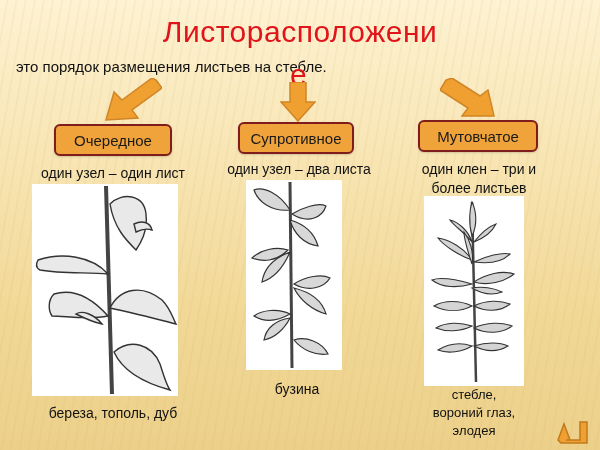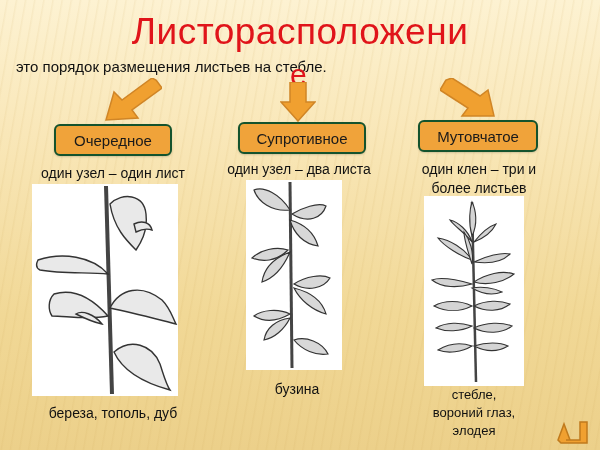--- a/index.html
+++ b/index.html
@@ -11,40 +11,40 @@
   }
   .stripes {
     position: absolute; inset: 0;
     background-image: repeating-linear-gradient(100deg, rgba(255,255,255,0.0) 0px, rgba(255,255,255,0.0) 6px, rgba(200,160,80,0.10) 7px, rgba(255,255,255,0.0) 9px);
     pointer-events: none;
   }
   .title {
     position: absolute; left: 0; width: 600px; top: 10px;
     text-align: center;
     color: #e0141a;
-    font-size: 37px;
+    font-size: 30px;
     line-height: 44px;
     letter-spacing: 0.5px;
   }
   .title-tail {
     position: absolute; left: 290px; top: 60px;
     color: #e0141a; font-size: 30px; line-height: 30px;
   }
   .subtitle {
     position: absolute; left: 16px; width: 600px; top: 58px;
     text-align: left;
     color: #111;
     font-size: 15px;
   }
   .arrow { position: absolute; }
   .cat-box {
     position: absolute;
     height: 32px;
     background: #f0a33a;
-    border: 2px solid #14532d;
+    border: 2px solid #7f1d1d;
     border-radius: 6px;
     color: #1a1a1a;
     font-size: 15px;
     display: flex; align-items: center; justify-content: center;
     box-shadow: 0 1px 2px rgba(0,0,0,0.15);
   }
   .desc {
     position: absolute;
     text-align: center;
     color: #111;
@@ -81,21 +81,21 @@
 <svg class="arrow" style="left:280px;top:82px;" width="36" height="40" viewBox="0 0 36 40">
   <polygon points="10,0 26,0 26,20 35,20 18,39 1,20 10,20" fill="#f0a030" stroke="#d08526" stroke-width="1.5"></polygon>
 </svg>
 <svg class="arrow" style="left:440px;top:78px;" width="56" height="40" viewBox="0 0 56 40">
   <polygon points="6,2 0,12 28,30 22,38 54,38 48,12 40,18 12,0" fill="#f0a030" stroke="#d08526" stroke-width="1.5"></polygon>
 </svg>
 
 <div class="cat-box" style="left:54px;top:124px;width:118px;">
   <span>Очередное</span>
 </div>
-<div class="cat-box" style="left:238px;top:122px;width:128px;">
+<div class="cat-box" style="left:238px;top:122px;width:116px;">
   <span>Супротивное</span>
 </div>
 <div class="cat-box" style="left:418px;top:120px;width:120px;">
   <span>Мутовчатое</span>
 </div>
 
 <div class="desc" style="left:20px;top:164px;width:186px;">один узел – один лист</div>
 <div class="desc" style="left:212px;top:160px;width:174px;">один узел – два листа</div>
 <div class="desc" style="left:404px;top:160px;width:150px;">
   <div>один клен – три и</div>

